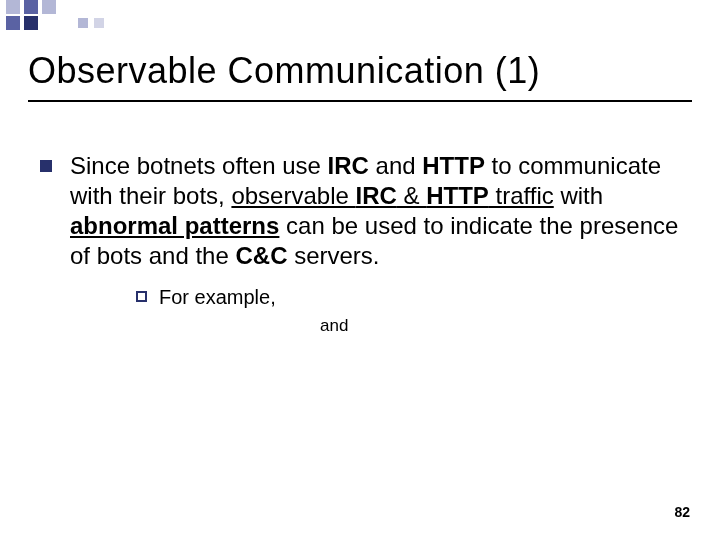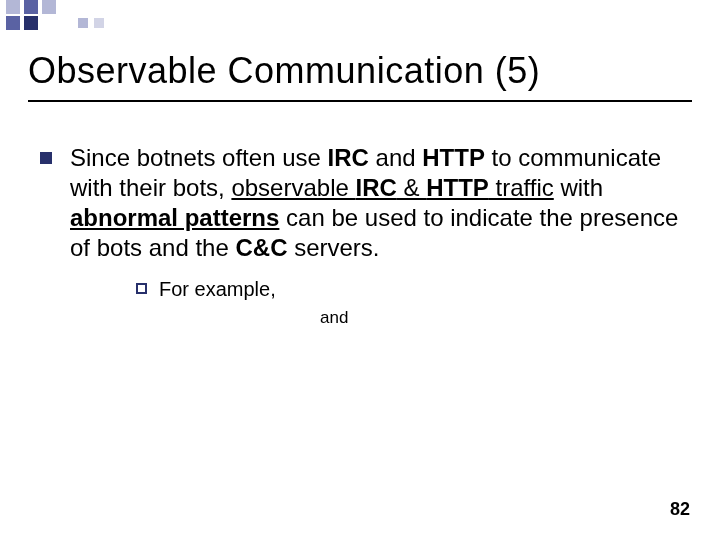--- a/index.html
+++ b/index.html
@@ -34,21 +34,21 @@
     position: absolute;
     left: 28px;
     top: 100px;
     width: 664px;
     height: 2px;
     background: #000;
   }
   .body {
     position: absolute;
     left: 40px;
-    top: 143px;
+    top: 151px;
     width: 650px;
     color: #000;
   }
   .lvl1 {
     display: flex;
     align-items: flex-start;
     margin-bottom: 14px;
   }
   .bullet-sq-fill {
     width: 12px;
@@ -102,39 +102,39 @@
   }
   .and-line {
     margin-left: 280px;
     font-size: 17px;
     margin-bottom: 2px;
   }
   .pagenum {
     position: absolute;
     right: 30px;
     bottom: 20px;
-    font-size: 18px;
+    font-size: 14px;
     font-weight: 700;
   }
   .u { text-decoration: underline; }
 </style>
 </head>
 <body>
 
 <div class="deco">
   <div class="sq" style="left:6px;top:0;width:14px;height:14px;background:#b3b7d6;"></div>
   <div class="sq" style="left:24px;top:0;width:14px;height:14px;background:#5a62a3;"></div>
   <div class="sq" style="left:42px;top:0;width:14px;height:14px;background:#b3b7d6;"></div>
   <div class="sq" style="left:6px;top:16px;width:14px;height:14px;background:#5a62a3;"></div>
   <div class="sq" style="left:24px;top:16px;width:14px;height:14px;background:#27306b;"></div>
   <div class="sq" style="left:78px;top:18px;width:10px;height:10px;background:#b3b7d6;"></div>
   <div class="sq" style="left:94px;top:18px;width:10px;height:10px;background:#d2d4e6;"></div>
 </div>
 
-<h1 class="title">Observable Communication (5)</h1>
+<h1 class="title">Observable Communication (1)</h1>
 <div class="underline"></div>
 
 <div class="body">
 
   <div class="lvl1">
     <div class="bullet-sq-fill"></div>
     <div class="lvl1-text">Since botnets often use <b>IRC</b> and <b>HTTP</b> to communicate with their bots, <span class="u">observable <b>IRC</b> &amp; <b>HTTP</b> traffic</span> with <span class="u"><b>abnormal patterns</b></span> can be used to indicate the presence of bots and the <b>C&amp;C</b> servers.</div>
   </div>
 
   <div class="lvl2">

